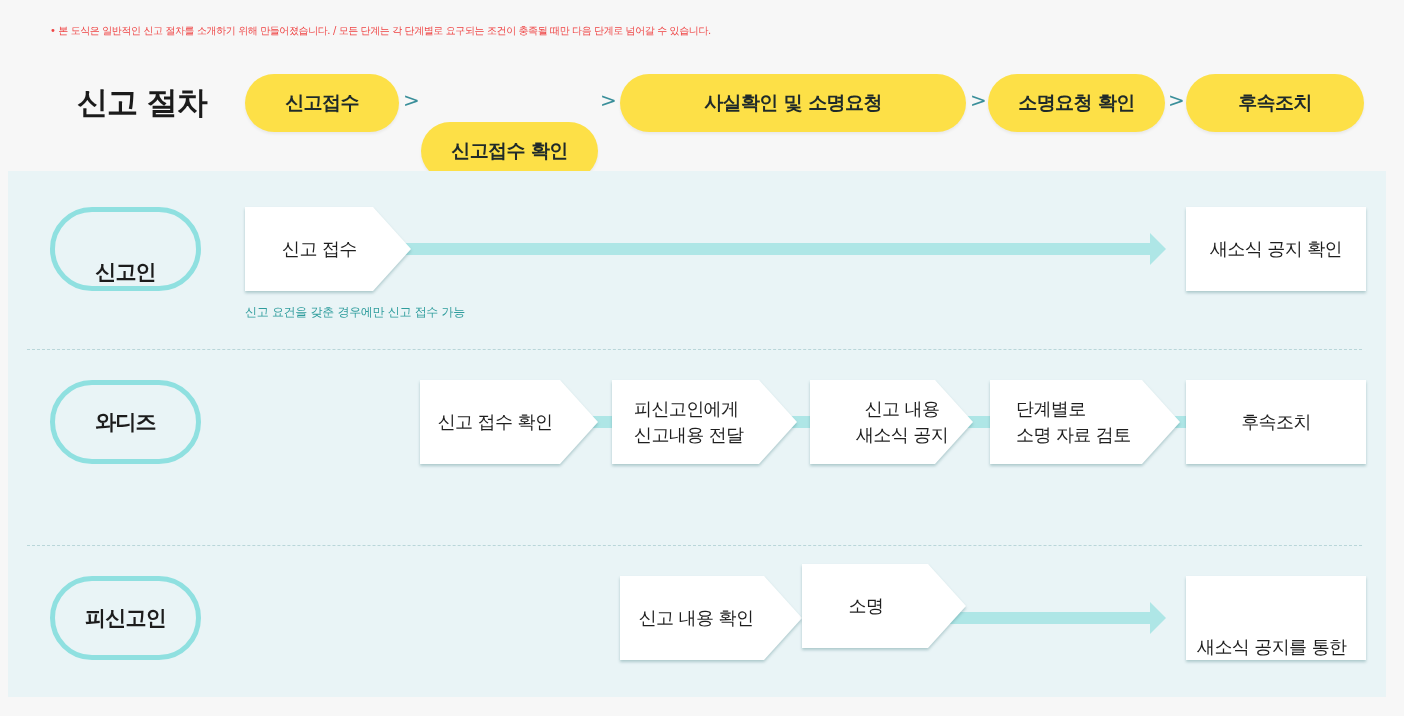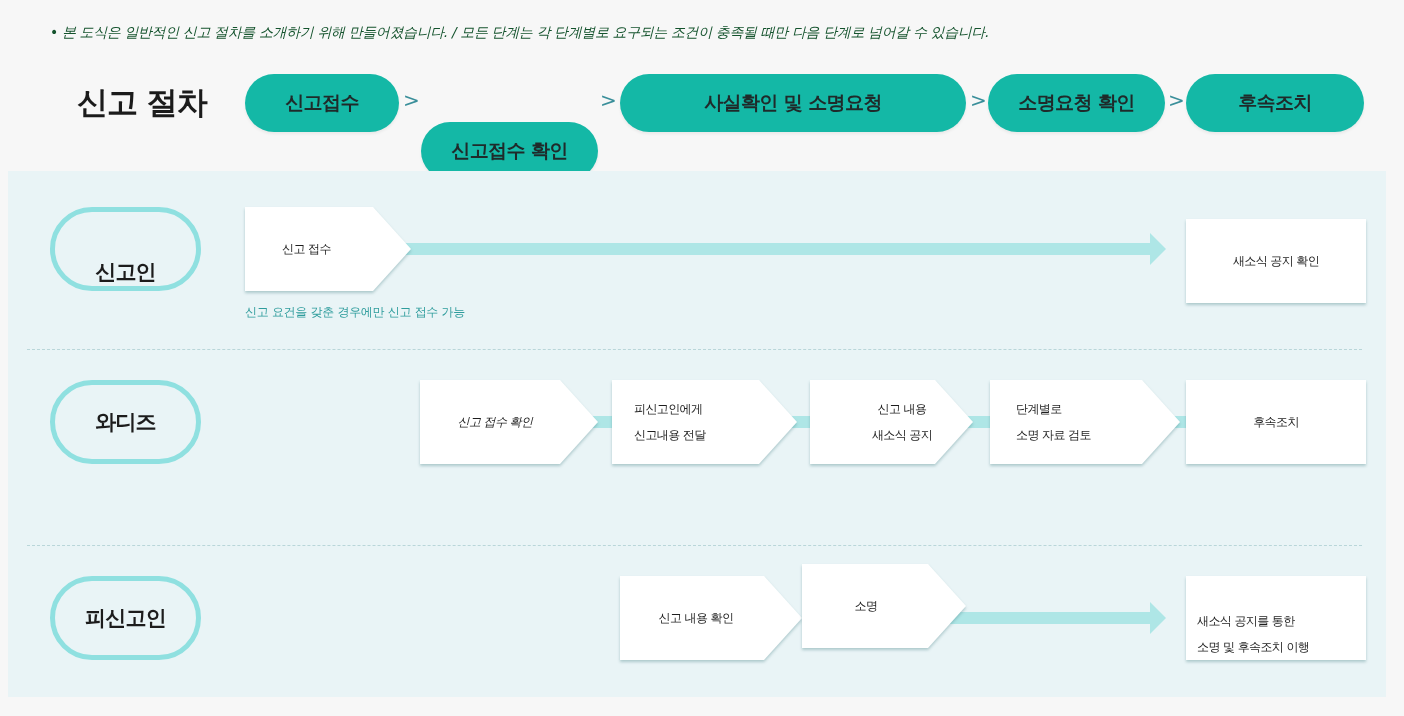--- a/index.html
+++ b/index.html
@@ -1,43 +1,43 @@
 <!DOCTYPE html>
 <html><head>
 <meta charset="utf-8">
 <style>
   * { box-sizing: border-box; margin: 0; padding: 0; }
   html, body { width: 1404px; height: 716px; background: #f7f7f7; overflow: hidden; }
   body { font-family: "DejaVu Sans", "Liberation Sans", sans-serif; color: #222; position: relative; }
 
-  .notice { position: absolute; left: 50px; top: 24px; font-size: 14px; color: #14532d; letter-spacing: -0.4px; font-style: italic; }
+  .notice { position: absolute; left: 50px; top: 24px; font-size: 10px; color: #ef4444; letter-spacing: -0.4px; }
 
   .title { position: absolute; left: 50px; top: 82px; font-size: 31px; font-weight: bold; color: #1b1b1b; letter-spacing: -1px; margin-left: 27px; }
 
-  .stage { position: absolute; top: 74px; height: 58px; border-radius: 29px; background: #14b8a6;
+  .stage { position: absolute; top: 74px; height: 58px; border-radius: 29px; background: #fde047;
            display: flex; align-items: center; justify-content: center;
            font-size: 19px; font-weight: bold; color: #1f2a2a; letter-spacing: -0.6px;
            box-shadow: 0 2px 3px rgba(0,0,0,0.06); }
   .chev { position: absolute; top: 88px; font-size: 20px; color: #3a8f9a; width: 14px; text-align: center; }
 
   .panel { position: absolute; left: 8px; top: 171px; width: 1378px; height: 526px; background: #e9f4f6; }
 
   .divider { position: absolute; left: 27px; width: 1335px; height: 0; border-top: 1px dashed #b9d6d9; }
 
   .role { position: absolute; left: 50px; width: 151px; height: 84px; border: 5px solid #8fe0e0; border-radius: 42px;
           display: flex; align-items: center; justify-content: center; font-size: 21px; font-weight: bold; color: #1c1c1c; letter-spacing: -0.8px; }
 
   .bar { position: absolute; height: 12px; background: #aee6e6; }
   .arrowhead { position: absolute; width: 0; height: 0; border-top: 16px solid transparent; border-bottom: 16px solid transparent; border-left: 16px solid #aee6e6; }
 
   .step { position: absolute; height: 84px; filter: drop-shadow(0 2px 1.5px rgba(60,120,125,0.35)); }
   .step .shape { position: absolute; inset: 0; background: #ffffff; }
   .step.pent .shape { clip-path: polygon(0 0, calc(100% - 38px) 0, 100% 50%, calc(100% - 38px) 100%, 0 100%); }
   .step .txt { position: relative; height: 100%; display: flex; flex-direction: column; justify-content: center;
-               font-size: 12px; color: #1e1e1e; letter-spacing: -0.6px; line-height: 26px; }
+               font-size: 18px; color: #1e1e1e; letter-spacing: -0.6px; line-height: 26px; }
   .step.center .txt { align-items: center; text-align: center; }
   .step.left .txt { align-items: flex-start; text-align: left; }
 
   .note { position: absolute; left: 245px; top: 304px; font-size: 12px; color: #2e9c9c; letter-spacing: -0.3px; }
 </style>
 </head>
 <body>
 
 <div class="notice">• 본 도식은 일반적인 신고 절차를 소개하기 위해 만들어졌습니다. / 모든 단계는 각 단계별로 요구되는 조건이 충족될 때만 다음 단계로 넘어갈 수 있습니다.</div>
 
@@ -75,40 +75,40 @@
   <div class="bar" style="left:400px;top:243px;width:752px;"></div>
   <div class="arrowhead" style="left:1150px;top:233px;"></div>
 
   <div class="step pent left" style="left:245px;top:207px;width:166px;">
     <div class="shape"></div>
     <div class="txt" style="padding-left:37px;">
         <span>신고 접수</span>
       </div>
   </div>
 
-  <div class="step center" style="left:1186px;top:207px;width:180px;margin-top:12px;">
+  <div class="step center" style="left:1186px;top:207px;width:180px;">
     <div class="shape"></div>
     <div class="txt">
         <span>새소식 공지 확인</span>
       </div>
   </div>
 
   <div class="note">신고 요건을 갖춘 경우에만 신고 접수 가능</div>
 </div>
 
 <div class="divider" style="top:349px;"></div>
 
 <div>
   <div class="role" style="top:380px;text-align:right;">
       <span>와디즈</span>
     </div>
 
   <div class="bar" style="left:560px;top:416px;width:640px;"></div>
 
-  <div class="step pent center" style="left:420px;top:380px;width:178px;font-style:italic;">
+  <div class="step pent center" style="left:420px;top:380px;width:178px;">
     <div class="shape"></div>
     <div class="txt" style="padding-right:28px;">
         <span>신고 접수 확인</span>
       </div>
   </div>
 
   <div class="step pent left" style="left:612px;top:380px;width:185px;">
     <div class="shape"></div>
     <div class="txt" style="padding-left:22px;">
       <span>피신고인에게</span>
@@ -161,16 +161,15 @@
     <div class="shape"></div>
     <div class="txt" style="padding-right:36px;">
         <span>소명</span>
       </div>
   </div>
 
   <div class="step left" style="left:1186px;top:576px;width:180px;">
     <div class="shape"></div>
     <div class="txt" style="padding-left:11px;justify-content:flex-end;">
       <span>새소식 공지를 통한</span>
-      <span>소명 및 후속조치 이행</span>
     </div>
   </div>
 </div>
 
 </body></html>

